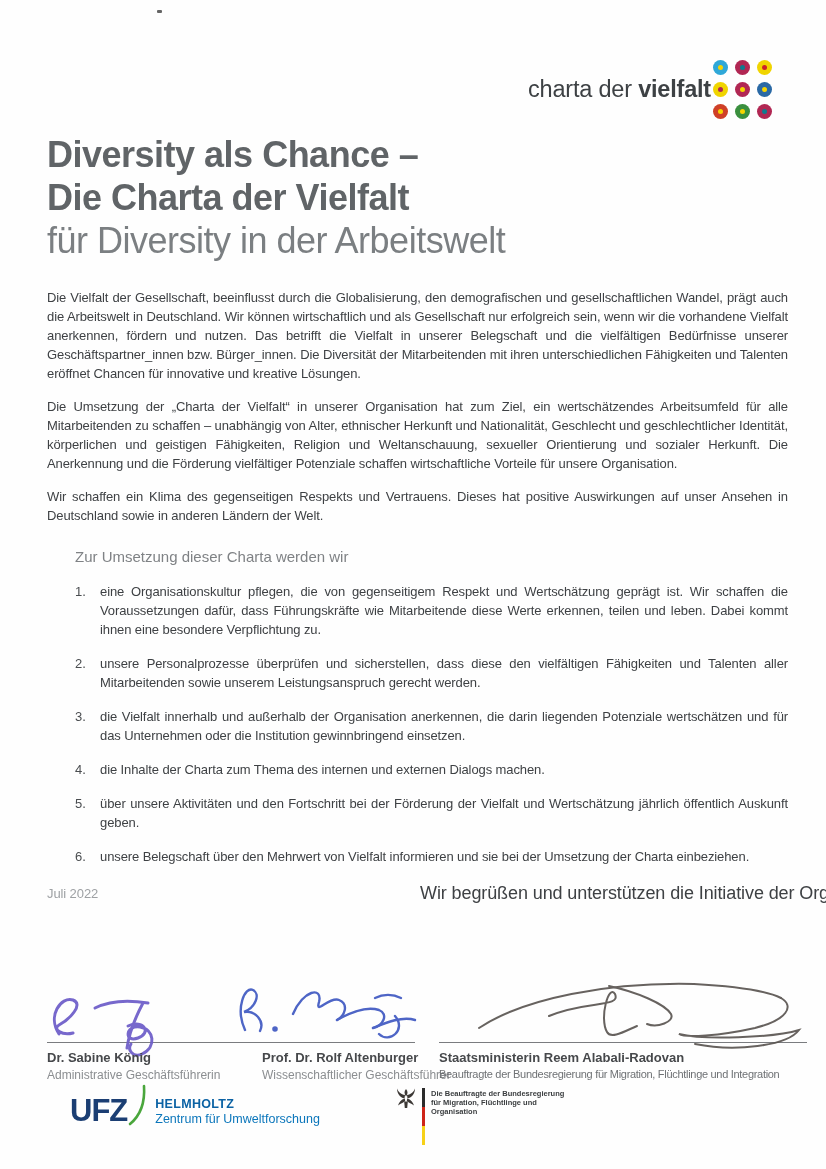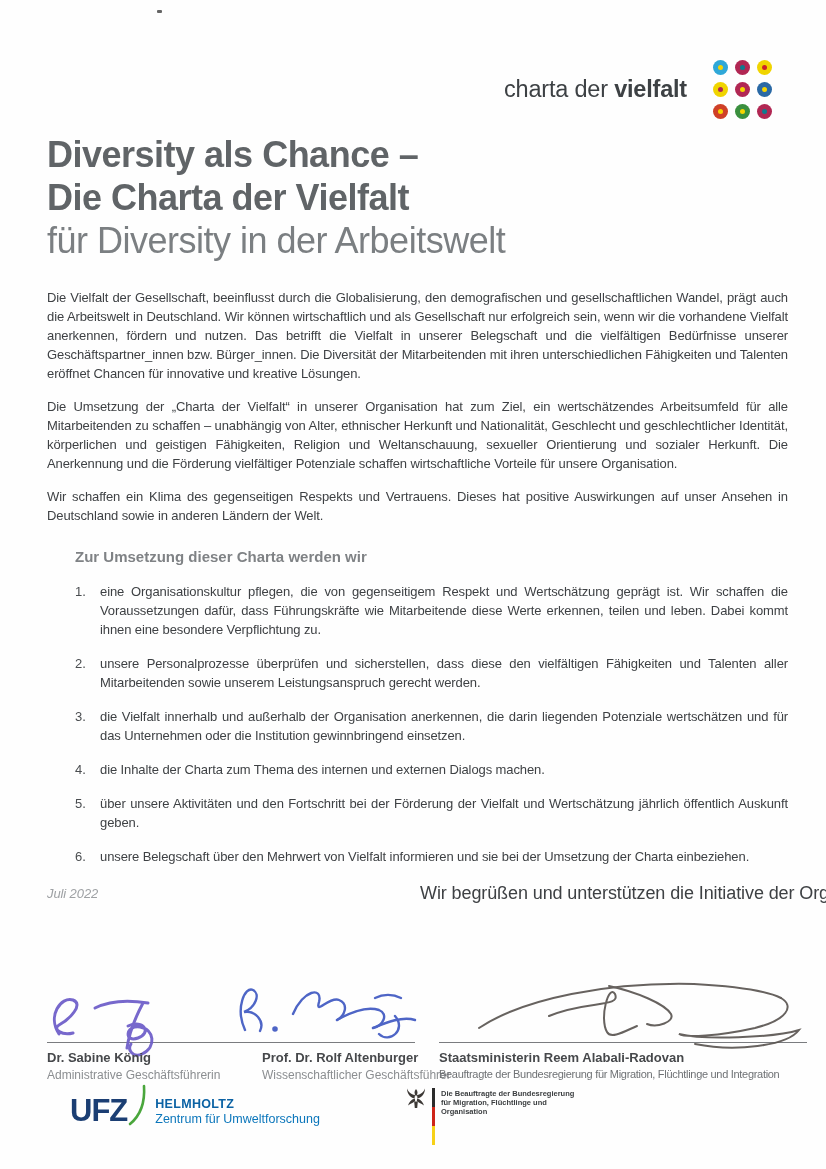--- a/index.html
+++ b/index.html
@@ -2,43 +2,43 @@
 <html><head>
 <meta charset="utf-8">
 <style>
   html,body{margin:0;padding:0;background:#e9e9e9;}
   .page{position:relative;width:826px;height:1169px;background:#fefefe;overflow:hidden;
         font-family:"Liberation Sans",sans-serif;color:#3e4144;}
   
   .speck{position:absolute;left:157px;top:10px;width:5px;height:3px;background:#4a4a4a;opacity:.85;border-radius:1px;}
 
   
-  .brand{position:absolute;top:60px;right:54px;display:flex;align-items:center;gap:26px;}
+  .brand{position:absolute;top:60px;right:54px;display:flex;align-items:center;gap:2px;}
   .brand-text{font-size:23.5px;color:#3d4144;letter-spacing:-0.2px;white-space:nowrap;}
   .brand-text b{font-weight:bold;}
   .dots{display:grid;grid-template-columns:repeat(3,15px);grid-auto-rows:15px;gap:7px;}
   .dot{position:relative;width:15px;height:15px;border-radius:50%;}
   .dot i{position:absolute;left:5px;top:5px;width:5px;height:5px;border-radius:50%;display:block;}
 
   
   .title{position:absolute;left:47px;top:133px;line-height:43px;letter-spacing:-0.5px;}
   .title .t-bold{font-size:36px;font-weight:bold;color:#606467;}
   .title .t-light{font-size:36px;font-weight:normal;color:#7b7f82;}
 
   
   .content{position:absolute;left:47px;top:288px;width:741px;font-size:13px;line-height:19px;
            letter-spacing:-0.1px;color:#3e4144;}
   .content p{margin:0 0 14px 0;text-align:justify;}
-  .list-heading{margin:22px 0 16px 28px;font-size:15px;color:#7f8285;letter-spacing:0;font-weight:bold;}
+  .list-heading{margin:22px 0 16px 28px;font-size:15px;color:#7f8285;letter-spacing:0;}
   .li{display:flex;padding-left:28px;margin-bottom:15px;}
   .li .num{flex:none;width:25px;color:#4a4d50;}
   .li .txt{flex:1;text-align:justify;}
   .closing{margin-top:17px;}
   .date-row{position:relative;margin-top:18px;height:20px;}
-  .date{color:#9ea1a4;font-size:13px;font-style:italic;}
+  .date{color:#9ea1a4;font-size:13px;}
   .endorse{position:absolute;left:373px;top:0;font-size:18px;color:#3e4144;white-space:nowrap;}
 
   
   .signatures{position:absolute;left:47px;top:980px;width:741px;height:115px;}
   .sig-col{position:absolute;top:0;height:110px;}
   .sig-col .rule{position:absolute;top:62px;left:0;right:0;border-top:1.4px solid #7a7c7f;}
   .sig-col svg{position:absolute;}
   .sig-name{position:absolute;top:70px;left:0;font-size:13px;font-weight:bold;color:#46484b;white-space:nowrap;}
   .sig-role{position:absolute;top:88px;left:0;font-size:12px;color:#8b8e91;white-space:nowrap;}
   .col1{left:0;width:168px;}
@@ -48,21 +48,21 @@
   .col3 .sig-role{font-size:11px;letter-spacing:-0.3px;color:#6e7174;}
 
   
   .ufz{position:absolute;left:70px;top:1084px;display:flex;align-items:flex-end;}
   .ufz-acronym{font-size:31px;font-weight:bold;color:#1b3e73;letter-spacing:-1px;line-height:31px;}
   .ufz-arc{margin-left:1px;margin-right:7px;}
   .ufz-textblock{line-height:14px;padding-top:2px;}
   .helmholtz{font-size:12.5px;font-weight:bold;color:#0b62a4;letter-spacing:.3px;}
   .ufz-sub{font-size:12.5px;color:#0b76bb;}
 
-  .federal{position:absolute;left:405px;top:1087px;display:flex;align-items:flex-start;justify-content:center;}
+  .federal{position:absolute;left:395px;top:1087px;display:flex;align-items:flex-start;justify-content:center;}
   .flag-stripe{width:3px;height:57px;margin:1px 6px 0 5px;
                background:linear-gradient(#2b2b2b 0 34%, #ce2418 34% 66%, #f7d117 66% 100%);}
   .federal-text{font-size:7.5px;line-height:9px;color:#3a3d3f;font-weight:bold;letter-spacing:0;padding-top:2px;}
 </style>
 </head>
 <body>
 
 <div class="page">
 
   <div class="speck"></div>

